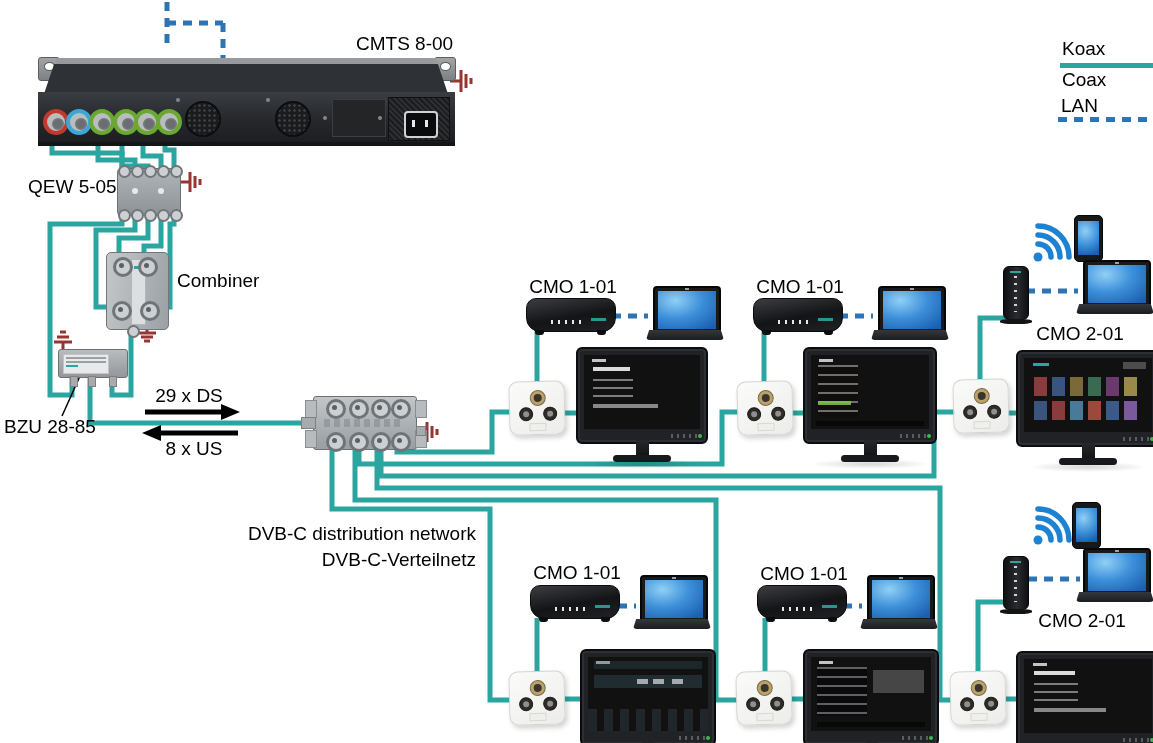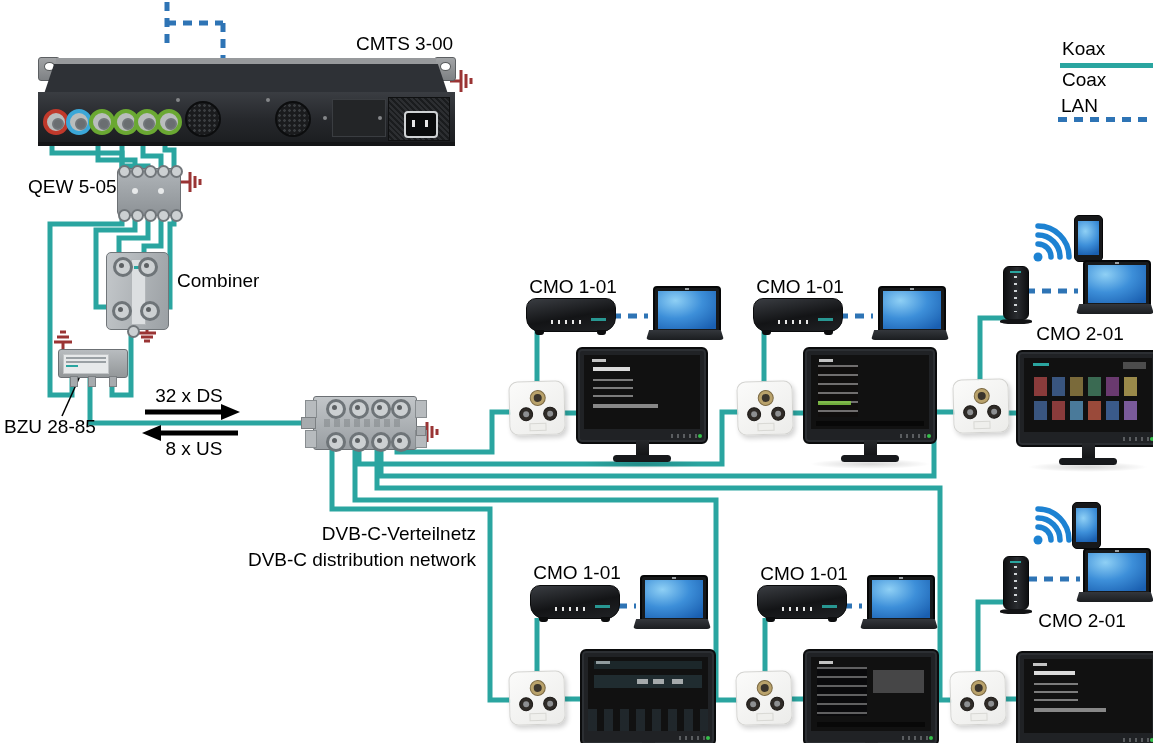--- a/index.html
+++ b/index.html
@@ -222,29 +222,29 @@
     <g>
       <path d="M145,412 H221" stroke="#000" stroke-width="5"></path>
       <polygon points="221,404 240,412 221,420" fill="#000"></polygon>
       <path d="M238,433 H161" stroke="#000" stroke-width="5"></path>
       <polygon points="161,425 142,433 161,441" fill="#000"></polygon>
     </g>
 
     <path d="M62,416 L80,376" stroke="#000" stroke-width="1.5"></path>
   </svg>
 
-  <div class="lbl" style="left:356px;top:33px;">CMTS 3-00</div>
+  <div class="lbl" style="left:356px;top:33px;">CMTS 8-00</div>
   <div class="lbl" style="left:28px;top:176px;">QEW 5-05</div>
   <div class="lbl" style="left:177px;top:270px;">Combiner</div>
   <div class="lbl" style="left:4px;top:416px;">BZU 28-85</div>
-  <div class="lbl center" style="left:143px;top:385px;width:92px;">32 x DS</div>
+  <div class="lbl center" style="left:143px;top:385px;width:92px;">29 x DS</div>
   <div class="lbl center" style="left:148px;top:438px;width:92px;">8 x US</div>
   <div class="lbl right" style="left:240px;top:521px;width:236px;line-height:26px;">
+    <div>DVB-C distribution network</div>
     <div>DVB-C-Verteilnetz</div>
-    <div>DVB-C distribution network</div>
   </div>
   <div class="lbl center" style="left:527px;top:276px;width:92px;">CMO 1-01</div>
   <div class="lbl center" style="left:754px;top:276px;width:92px;">CMO 1-01</div>
   <div class="lbl center" style="left:1032px;top:323px;width:96px;">CMO 2-01</div>
   <div class="lbl center" style="left:531px;top:562px;width:92px;">CMO 1-01</div>
   <div class="lbl center" style="left:758px;top:563px;width:92px;">CMO 1-01</div>
   <div class="lbl center" style="left:1034px;top:610px;width:96px;">CMO 2-01</div>
 
   <div class="lbl" style="left:1062px;top:38px;">Koax</div>
   <div class="legend-line-coax"></div>

